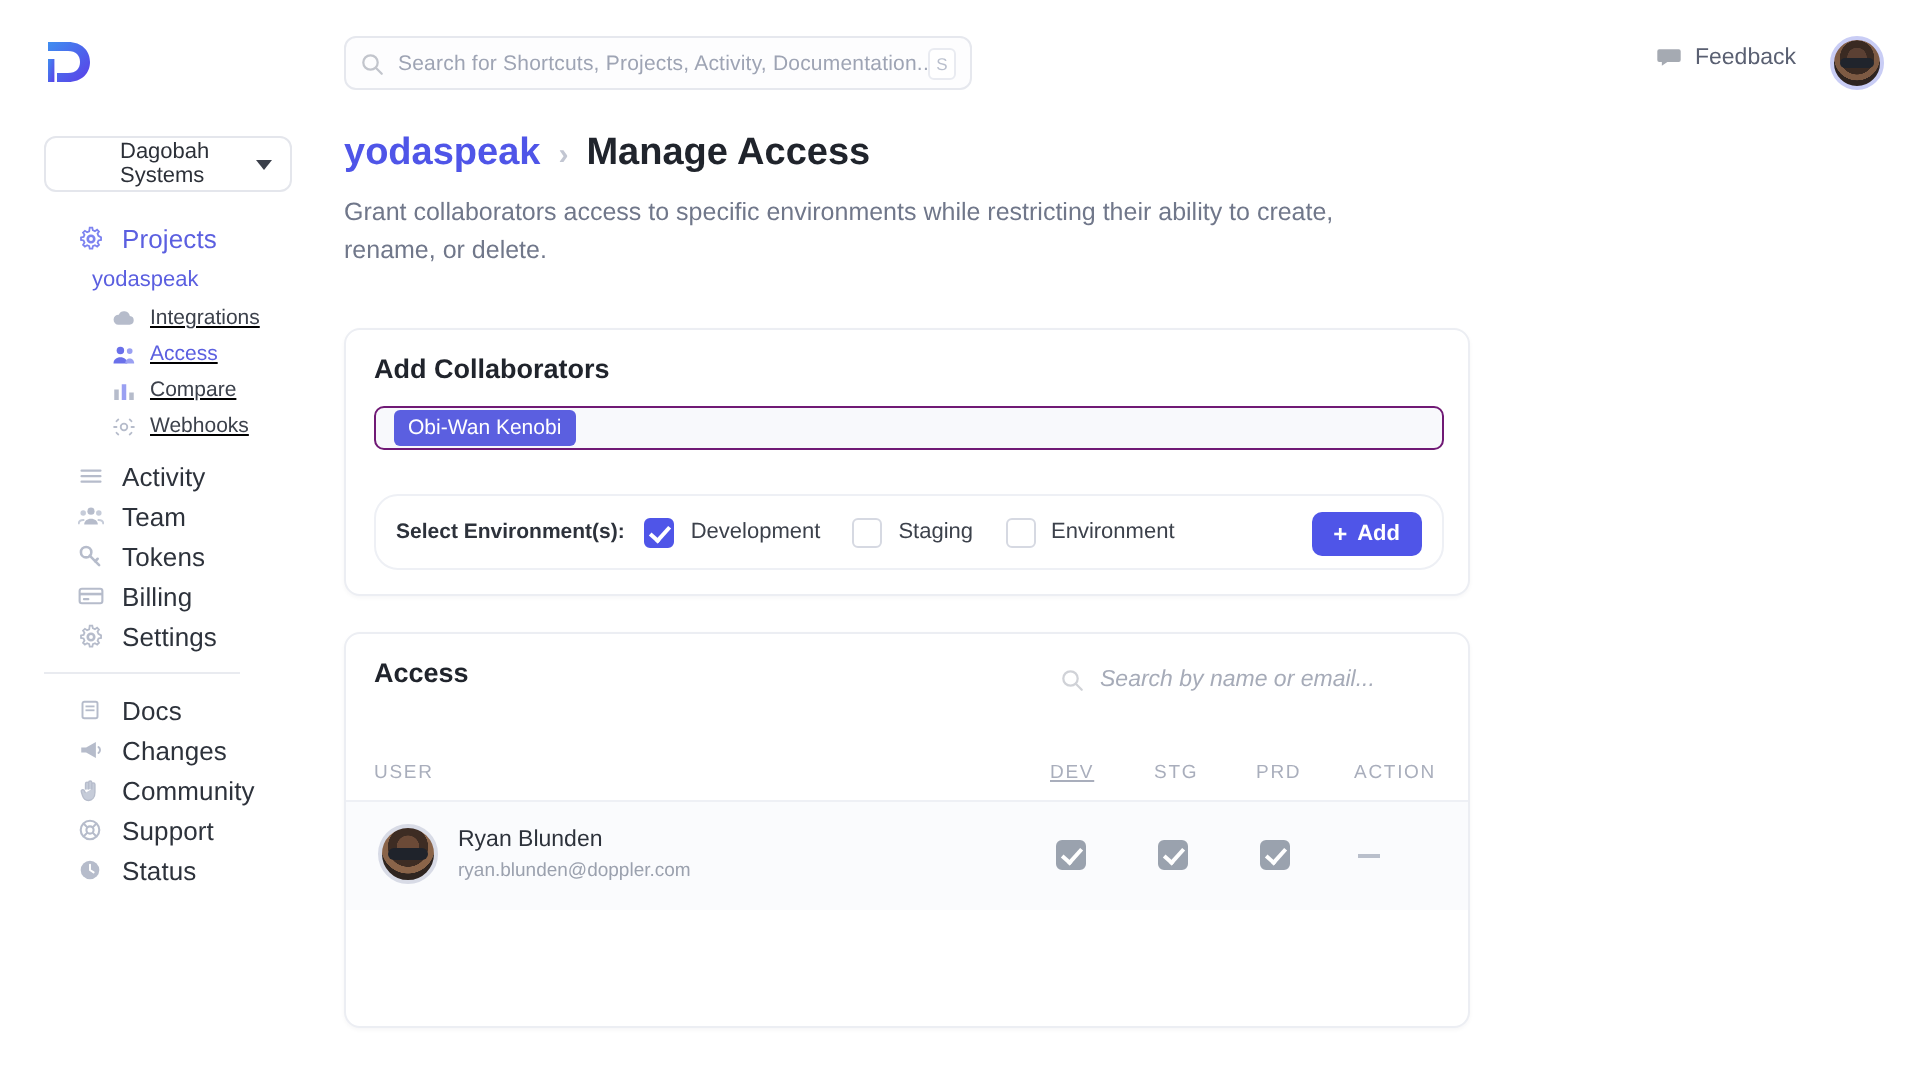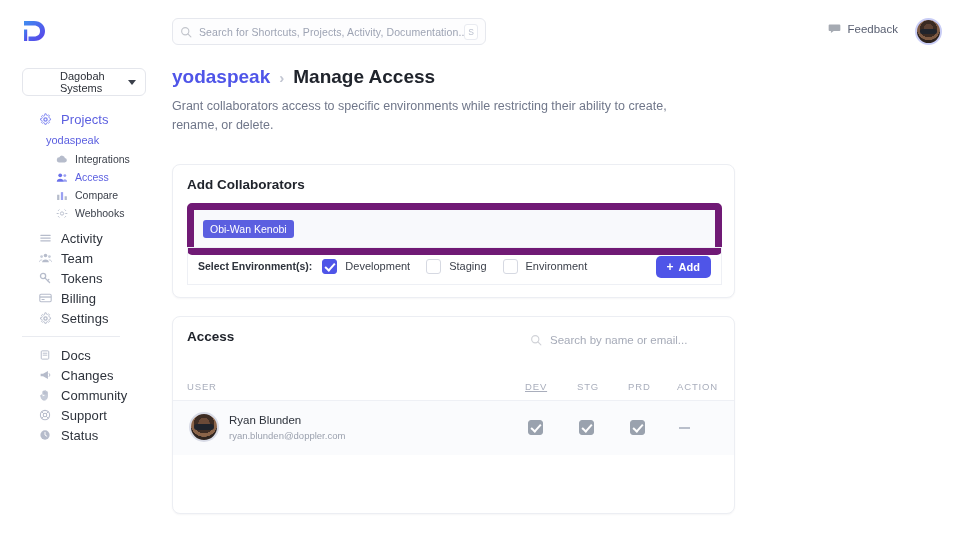--- a/index.html
+++ b/index.html
@@ -76,21 +76,21 @@
   .nav-ico { width: 14px; flex: 0 0 14px; height: 14px; margin-right: 9px; display: flex; align-items: center; justify-content: center; }
   .nav-label { font-size: 13px; color: #2d323b; letter-spacing: .005em; }
   .nav-row.is-active .nav-label { color: #5b5fe0; }
   .nav-row.primary { height: 22px; }
 
   .sub-project {
     padding-left: 46px; height: 20px; display: flex; align-items: center;
   }
   .sub-project span { font-size: 11px; color: #5b5fe0; }
   .sub-row {
-    display: flex; align-items: center; height: 18px; padding-left: 56px;
+    display: flex; align-items: center; height: 18px; padding-left: 56px; text-decoration: underline;
   }
   .sub-ico { width: 12px; flex: 0 0 12px; height: 12px; margin-right: 7px; display:flex; align-items:center; justify-content:center; }
   .sub-label { font-size: 10.5px; color: #3c414b; }
   .sub-row.is-active .sub-label { color: #5b5fe0; }
 
   .nav-div {
     margin: 8px 0 8px 22px; width: 98px; height: 1px; background: #e9ebf0;
   }
   .nav-gap { height: 6px; }
 
@@ -110,32 +110,32 @@
     position: absolute; left: 12px; background: #fff;
     border: 1px solid #eceef3; border-radius: 8px;
     box-shadow: 0 1px 2px rgba(26,32,44,.04);
   }
   #card-add { top: 102px; width: 563px; height: 134px; }
   #card-access { top: 254px; width: 563px; height: 198px; }
 
   .card-title { position: absolute; left: 14px; top: 12px; font-size: 13.5px; font-weight: bold; color: #20242c; }
 
   .chip-area {
-    position: absolute; left: 14px; top: 38px; width: 535px; height: 52px;
-    background: #f8f9fc; border: 7px solid #701a75; border-radius: 5px;
+    position: absolute; left: 14px; top: 38px; width: 535px; height: 22px;
+    background: #f8f9fc; border: 1px solid #701a75; border-radius: 5px;
     display: flex; align-items: center; padding: 0 9px;
   }
   .chip {
     background: #5b5fe0; color: #fff; font-size: 10.5px;
     padding: 3px 7px; border-radius: 3px;
   }
 
   .env-bar {
     position: absolute; left: 14px; top: 82px; width: 535px; height: 38px;
-    border: 1px solid #eef0f5; border-radius: 0;
+    border: 1px solid #eef0f5; border-radius: 12px;
     display: flex; align-items: center; padding: 0 10px;
   }
   .env-label { font-size: 10.5px; font-weight: bold; color: #2d323b; margin-right: 10px; }
   .env-item { display: flex; align-items: center; margin-right: 16px; }
   .env-item .cb { margin-right: 8px; }
   .env-name { font-size: 11px; color: #3c414b; }
 
   .cb { width: 15px; height: 15px; border-radius: 3px; position: relative; flex: 0 0 15px; }
   .cb.off { border: 1.5px solid #d6d9e2; background: #fff; }
   .cb.on  { background: #4f55e8; border: 1.5px solid #4f55e8; }
@@ -153,21 +153,21 @@
     display: flex; align-items: center; gap: 5px;
     font-family: "Liberation Sans", sans-serif;
   }
   .btn-plus { font-size: 12px; font-weight: bold; line-height: 1; }
 
   .access-search {
     position: absolute; right: 12px; top: 12px; width: 192px; height: 22px;
     display: flex; align-items: center;
   }
   .access-search .search-ico { opacity: .4; margin-right: 8px; }
-  .access-search .ph { font-size: 11.5px; color: #a6abb8; }
+  .access-search .ph { font-size: 11.5px; color: #a6abb8; font-style: italic; }
 
   .thead {
     position: absolute; left: 0; top: 58px; width: 561px; height: 26px;
     border-bottom: 1px solid #eef0f5;
   }
   .th { position: absolute; font-size: 9.5px; letter-spacing: .09em; color: #a9aebc; top: 6px; }
   .th-user { left: 14px; }
   .th-dev  { left: 352px; text-decoration: underline; }
   .th-stg  { left: 404px; }
   .th-prd  { left: 455px; }

